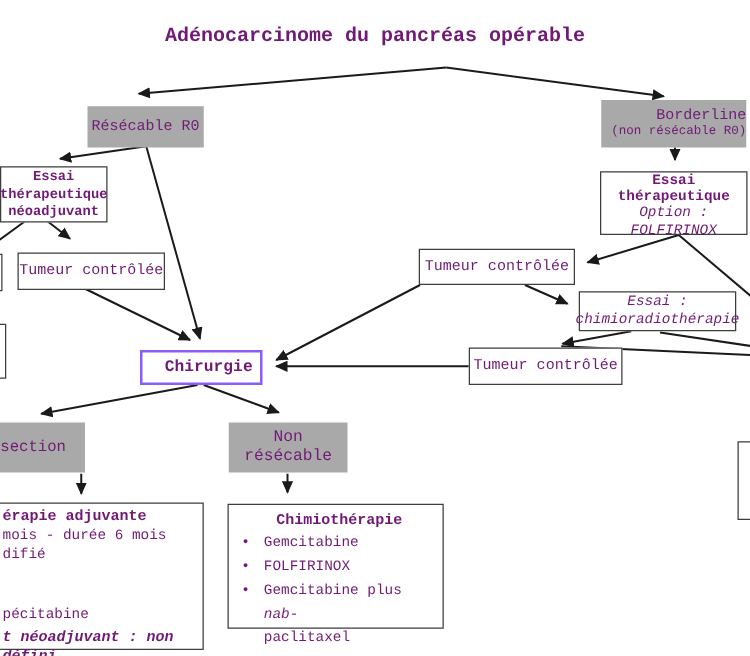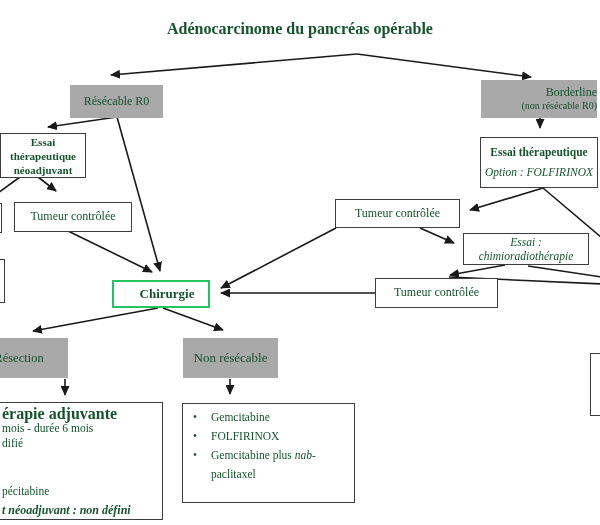--- a/index.html
+++ b/index.html
@@ -1,33 +1,33 @@
 <!DOCTYPE html>
 <html><head>
 <meta charset="utf-8">
 <style>
   html,body{margin:0;padding:0;background:#fff;}
   .page{
     position:relative;width:600px;height:525px;overflow:hidden;background:#fff;
-    font-family:Liberation Serif, serif;color:#14532d;
+    font-family:Liberation Mono, monospace;color:#701a75;
   }
   .lines{position:absolute;left:0;top:0;z-index:1;}
   .node{position:absolute;z-index:2;box-sizing:border-box;display:flex;flex-direction:column;
         align-items:center;justify-content:center;text-align:center;line-height:1.15;}
   .gray{background:#a9a9a9;border:none;}
   .wbox{background:#fff;border:1.7px solid #3d3d3d;}
   .title{position:absolute;z-index:2;left:0;top:20px;width:600px;text-align:center;
          font-size:16px;font-weight:bold;}
   .fs12{font-size:12px;}
   .bold{font-weight:bold;}
   .ital{font-style:italic;}
-  .chirurgie{font-weight:bold;font-size:13px;border:2px solid #22c55e;padding-left:12px;}
+  .chirurgie{font-weight:bold;font-size:13px;border:2px solid #8b5cf6;padding-left:12px;}
   .adjuvant{align-items:flex-start;justify-content:flex-start;text-align:left;
             padding:3px 4px 0 106px;font-size:11.5px;line-height:15px;}
-  .adjuvant .t{font-weight:bold;font-size:16px;}
+  .adjuvant .t{font-weight:bold;font-size:12px;}
   .adjuvant .gap{margin-top:33px;text-align:right;}
   .adjuvant .nd{font-weight:bold;font-style:italic;font-size:12px;margin-top:4px;}
   .chimio{align-items:stretch;justify-content:flex-start;text-align:left;
           padding:4px 4px 0 10px;font-size:11.5px;line-height:19px;}
   .chimio .t{font-weight:bold;font-size:12px;text-align:center;line-height:17px;}
   .brow{display:flex;}
   .brow .b{width:18px;flex:0 0 18px;}
   .essai-neo{font-weight:bold;font-size:11px;line-height:14px;}
   .essai-right{justify-content:space-evenly;font-size:11.5px;}
   .optchim{font-style:italic;font-size:11.5px;line-height:14px;}
@@ -123,20 +123,21 @@
 
   <div class="node wbox adjuvant" style="left:-105px;top:402px;width:268px;height:118px;">
     <span class="t">érapie adjuvante</span>
     <span>mois - durée 6 mois</span>
     <span>difié</span>
     <span class="gap">pécitabine</span>
     <span class="nd">t néoadjuvant : non défini</span>
   </div>
 
   <div class="node wbox chimio" style="left:182px;top:403px;width:173px;height:100px;">
+    <div class="t">Chimiothérapie</div>
     <div class="brow">
       <span class="b">•</span>
       <span>Gemcitabine</span>
     </div>
     <div class="brow">
       <span class="b">•</span>
       <span>FOLFIRINOX</span>
     </div>
     <div class="brow">
       <span class="b">•</span>

